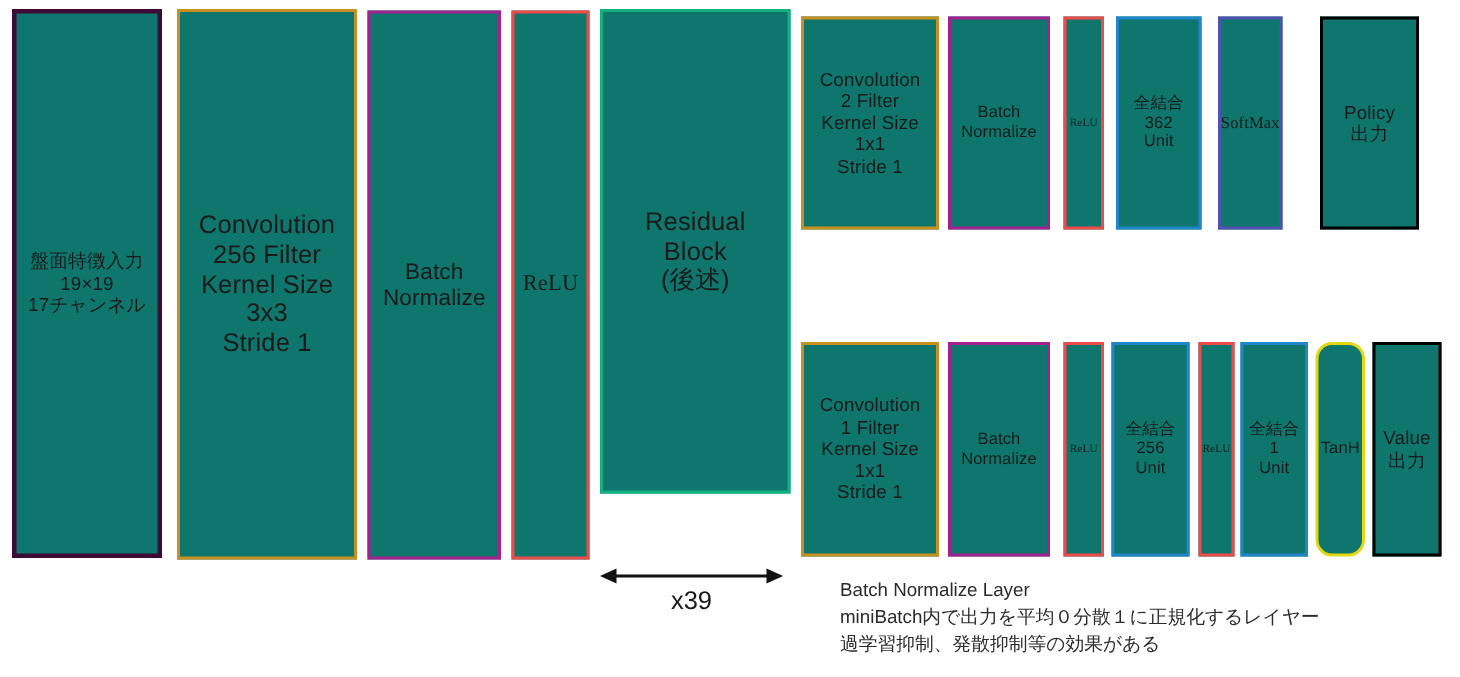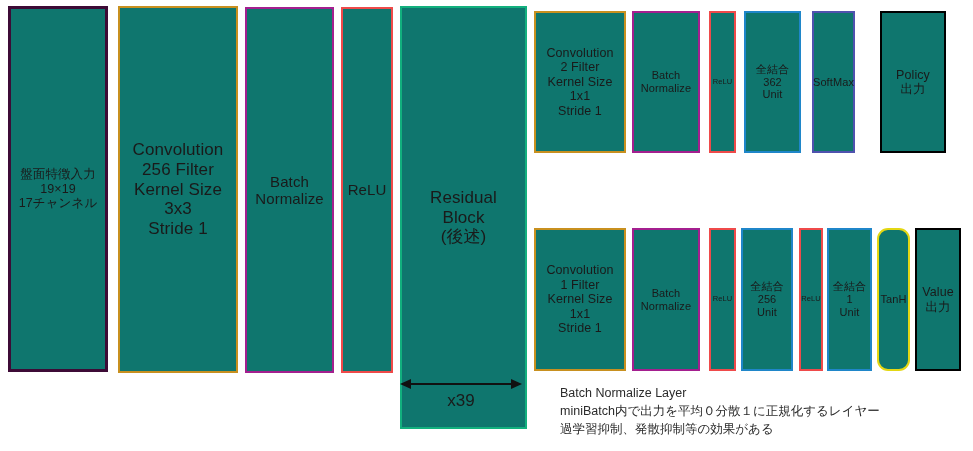--- a/index.html
+++ b/index.html
@@ -36,21 +36,21 @@
     display: block;
     white-space: pre-line;
   }
   
   .t-xl  { font-size: 17px; }
   .t-lg  { font-size: 15px; }
   .t-md  { font-size: 12.5px; }
   .t-sm  { font-size: 11px; }
   .t-xxs { font-size: 7.5px; }
 
-  .b-thin   { border-width: 2px; border-style: solid; }
+  .b-thin   { border-width: 2px; border-style: solid; font-family: Liberation Serif, serif; }
   .b-med    { border-width: 2.5px; border-style: solid; }
   .b-thick  { border-width: 3px; border-style: solid; }
 
   
   #repeat-arrow {
     position: absolute;
     left: 400px;
     top: 377px;
     width: 122px;
     height: 14px;
@@ -100,21 +100,21 @@
 
   <div class="node b-med t-lg" style="left:245px; top:7px; width:89px; height:366px; border-color:#a41f8f;">
     <span class="lbl">Batch
 Normalize</span>
   </div>
 
   <div class="node b-thin t-lg" style="left:341px; top:7px; width:52px; height:366px; border-color:#ef4a4a;">
     <span class="lbl">ReLU</span>
   </div>
 
-  <div class="node b-med t-xl" style="left:400px; top:6px; width:127px; height:423px; border-color:#12b07e;">
+  <div class="node b-med t-xl" style="left:400px; top:6px; width:127px; height:323px; border-color:#12b07e;">
     <span class="lbl">Residual
 Block
 (後述)</span>
   </div>
 
   <div id="repeat-arrow">
     <svg width="122" height="14" viewBox="0 0 122 14" xmlns="http://www.w3.org/2000/svg">
       <line x1="8" y1="7" x2="114" y2="7" stroke="#111111" stroke-width="2"></line>
       <polygon points="0,7 11,2 11,12" fill="#111111"></polygon>
       <polygon points="122,7 111,2 111,12" fill="#111111"></polygon>

